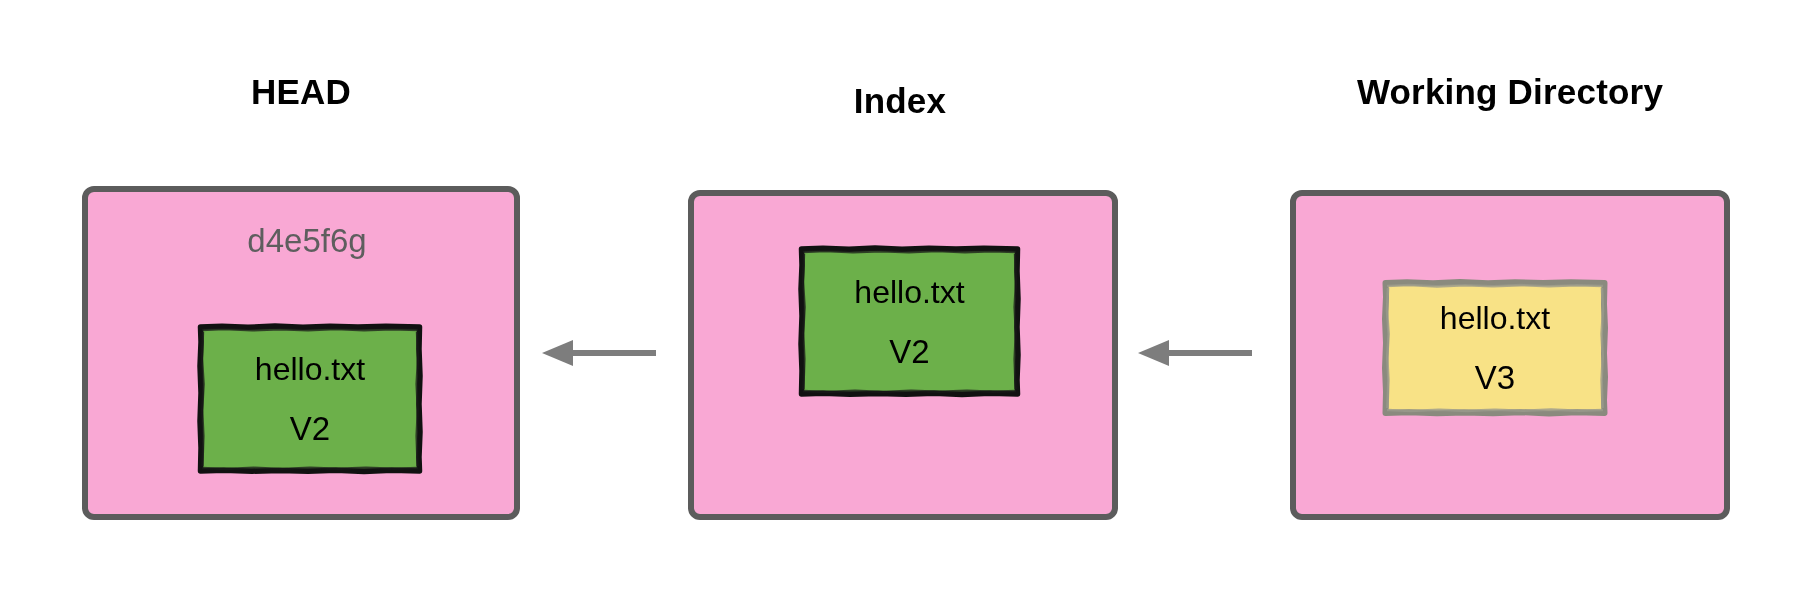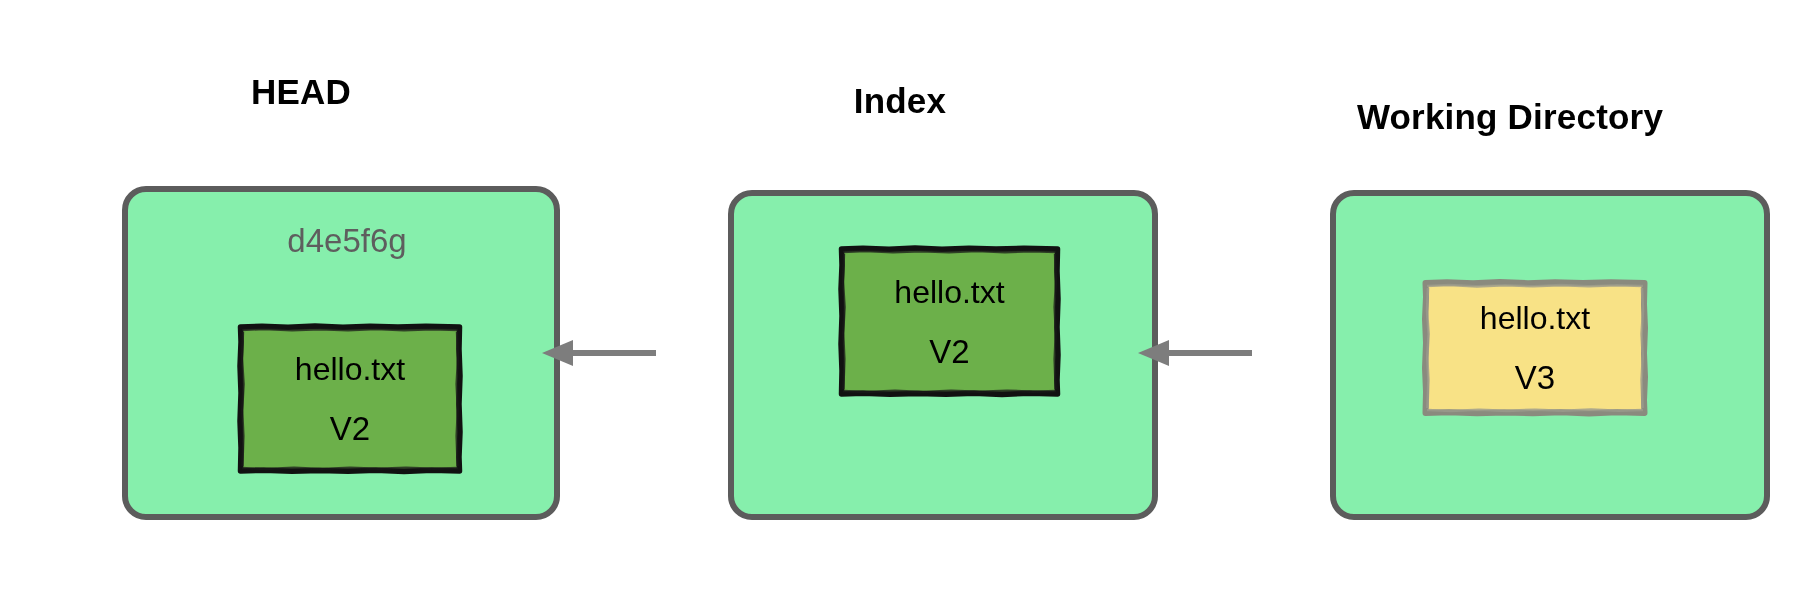--- a/index.html
+++ b/index.html
@@ -34,23 +34,22 @@
     text-align: center;
     letter-spacing: 0.2px;
     line-height: 1;
   }
 
   
   .stage-panel {
     position: absolute;
     box-sizing: border-box;
     border: 6px solid #5c5c5c;
-    border-radius: 24px;
-    background: #86efac;
-    margin-left: 40px;
+    border-radius: 12px;
+    background: #f9a8d4;
   }
 
   
   .commit-hash {
     position: absolute;
     font-family: "Liberation Sans", sans-serif;
     font-size: 33px;
     font-weight: normal;
     color: #5e5e5e;
     white-space: nowrap;
@@ -147,21 +146,21 @@
       <span class="fb-text fb-name">hello.txt</span>
       <span class="fb-text fb-version">V2</span>
     </div>
   </div>
 
   <svg class="flow-arrow" style="left:1136px; top:336px; width:118px; height:34px;" viewBox="0 0 118 34">
     <line x1="30" y1="17" x2="116" y2="17" stroke="#7d7d7d" stroke-width="6"></line>
     <polygon points="2,17 33,4 33,30" fill="#7d7d7d"></polygon>
   </svg>
 
-  <div class="panel-title" style="left:1288px; top:74px; width:444px;margin-top:25px;">Working Directory</div>
+  <div class="panel-title" style="left:1288px; top:74px; width:444px;">Working Directory</div>
 
   <div class="stage-panel" style="left:1290px; top:190px; width:440px; height:330px;">
 
     <div class="file-box" style="left:85px; top:82px; width:228px; height:140px;">
       <svg class="sketch-svg" viewBox="0 0 228 140" preserveAspectRatio="none">
         <rect x="4" y="4" width="220" height="132" fill="#F8E286"></rect>
         <path d="M4.5,5 L26,4.2 L52,5.3 L79,4.1 L107,5.2 L134,4.3 L162,5.1 L190,4.2 L223.5,5
                  L223,26 L224,50 L223,75 L224,99 L223,122 L223.5,135
                  L196,134.3 L168,135.4 L140,134.2 L112,135.3 L84,134.4 L56,135.2 L28,134.3 L4.5,135
                  L5,114 L4,90 L5,65 L4,41 L5,19 Z" fill="none" stroke="#8a8a7e" stroke-width="6" stroke-linejoin="round"></path>

